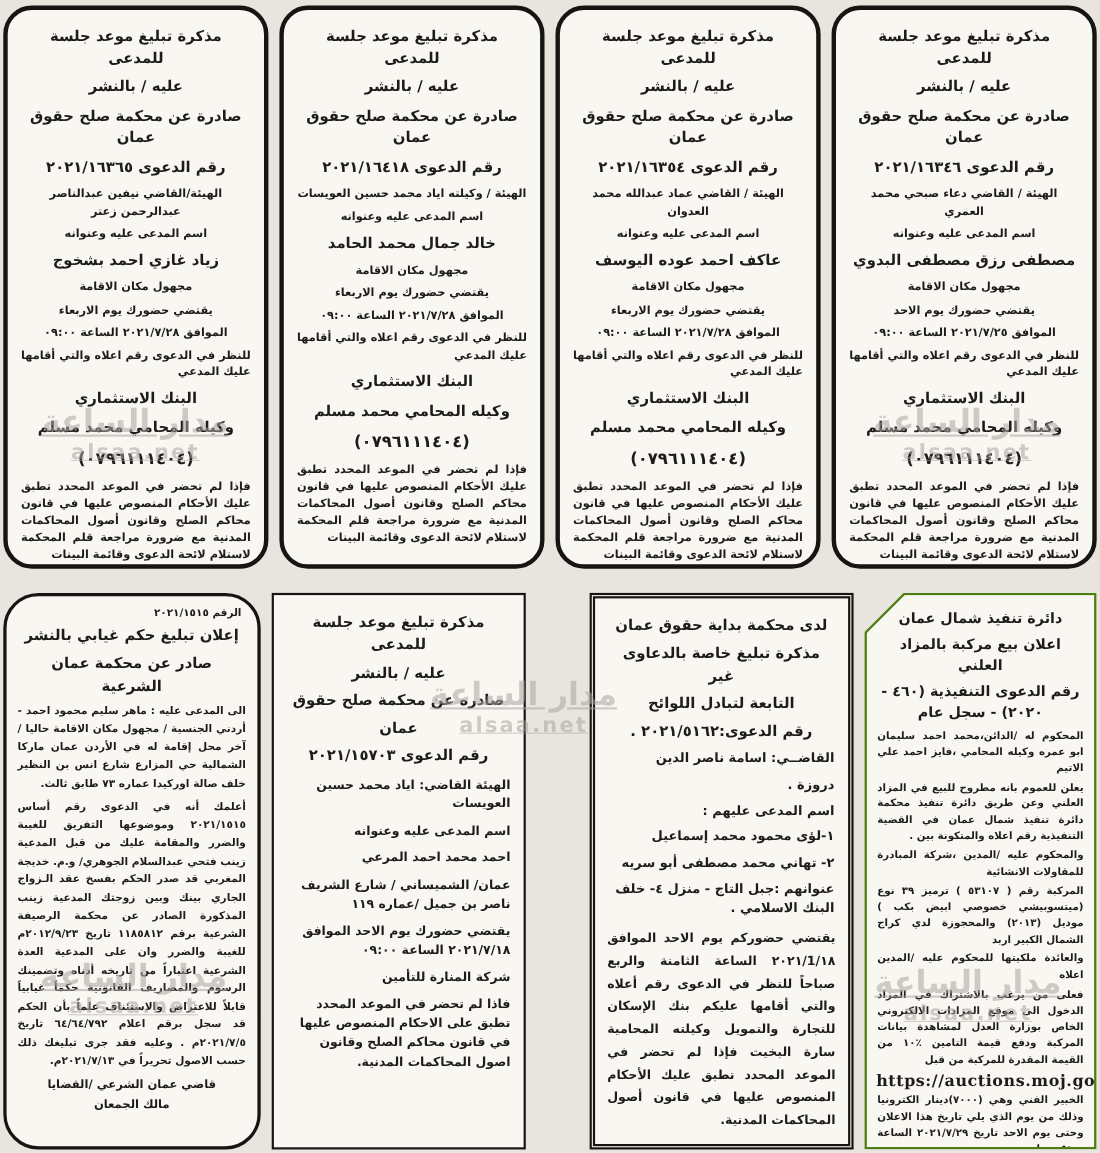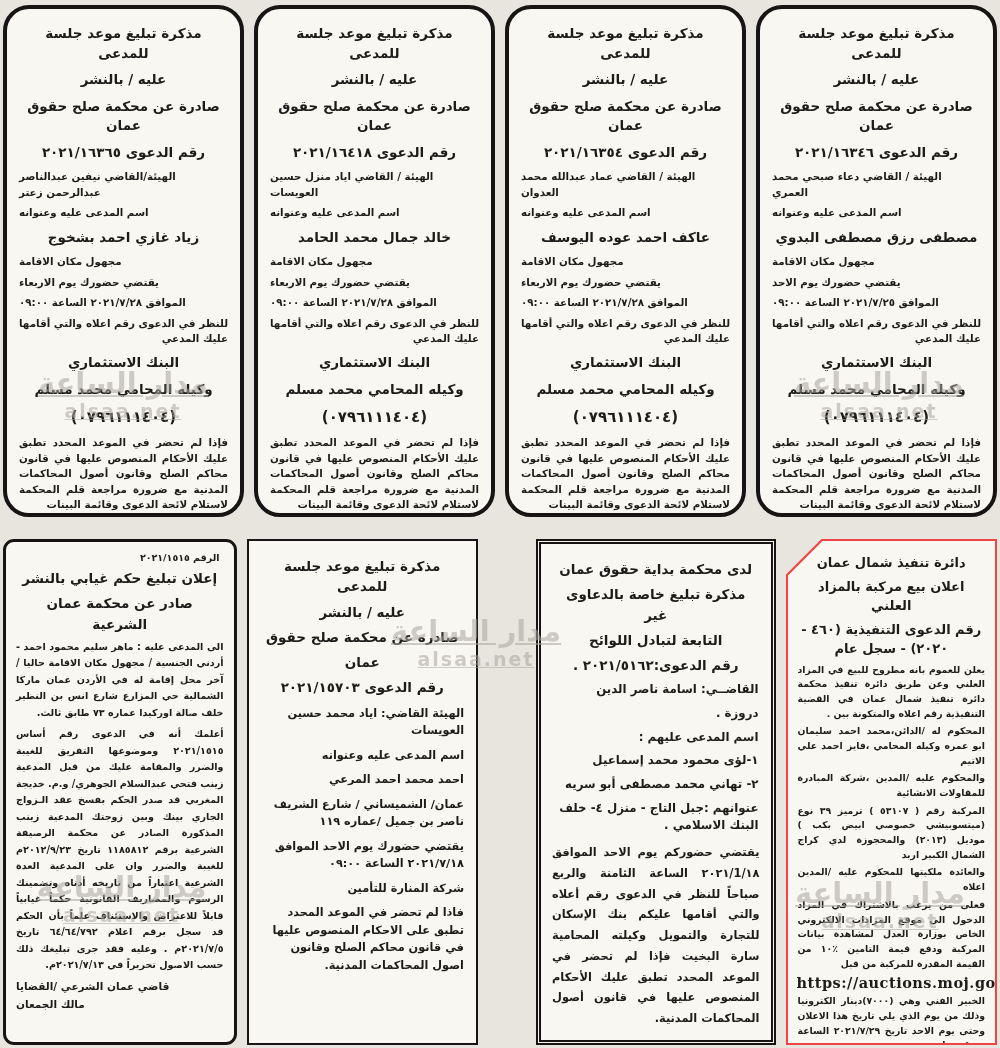--- a/index.html
+++ b/index.html
@@ -16,45 +16,45 @@
   .row1{top:5px;height:512px;}
   .row2{top:539px;height:506px;}
   .row > article, .row > .cut{flex:1 1 0;min-width:0;}
 
   
   .summons{
     border:4px solid #161513;border-radius:26px;background:var(--boxbg);
     padding:8px 9px 6px;overflow:hidden;text-align:center;height:512px;
   }
   .summons .bt{font-size:13.5px;font-weight:700;margin:7px 2px;line-height:1.45;}
-  .summons .sm{font-size:10.3px;font-weight:700;margin:5px 3px;line-height:1.5;text-align:left;}
+  .summons .sm{font-size:10.3px;font-weight:700;margin:5px 3px;line-height:1.5;text-align:center;}
   .summons .just{text-align:justify;}
   .summons .phone{font-size:15px;letter-spacing:.5px;margin-top:2px;}
 
   
   .bcard{background:var(--boxbg);overflow:hidden;height:506px;}
   .bt2{font-size:13.5px;font-weight:700;text-align:center;line-height:1.5;margin:5px 2px;}
 
   
-  .sharia{border:3px solid #161513;border-radius:11px;padding:8px 10px;}
+  .sharia{border:3px solid #161513;border-radius:32px;padding:8px 10px;}
   .sharia .raqm{font-size:9.5px;text-align:right;margin:2px 4px 4px;}
   .sharia .ep{font-size:9.6px;line-height:1.72;text-align:justify;margin:5px 0;}
-  .sharia .sig{font-size:10.5px;text-align:left;margin:6px 0 2px;}
+  .sharia .sig{font-size:10.5px;text-align:center;margin:6px 0 2px;}
 
   
   .sulh{border:2.5px solid #161513;padding:10px 10px;}
   .sulh .fl{font-size:11.3px;line-height:1.55;text-align:right;margin:7px 2px;}
 
   
   .bidaya{border:5px double #161513;padding:10px 11px;margin-left:48px;}
   .bidaya .gl{font-size:11.8px;line-height:1.5;text-align:right;margin:6px 1px;}
   .bidaya .gp{font-size:11.4px;line-height:1.82;text-align:justify;margin-top:7px;}
 
   
-  .cut{background:#ef4444;clip-path:polygon(36px 0,100% 0,100% 100%,0 100%,0 36px);padding:2px;height:506px;}
+  .cut{background:#4d7c0f;clip-path:polygon(36px 0,100% 0,100% 100%,0 100%,0 36px);padding:2px;height:506px;}
   .cut-in{
     background:var(--boxbg);height:100%;padding:8px 9px;overflow:hidden;
     clip-path:polygon(35px 0,100% 0,100% 100%,0 100%,0 35px);
   }
   .exec .bt2{font-size:13px;margin:4px 2px;}
   .exec .xp{font-size:9.3px;line-height:1.58;text-align:justify;margin:3px 1px;}
   .exec .url{
     direction:ltr;font-family:"DejaVu Serif",serif;font-size:14.5px;
     text-align:center;margin:2px 0;letter-spacing:.5px;
   }
@@ -109,21 +109,21 @@
       <div class="bt">وكيله المحامي محمد مسلم</div>
       <div class="bt phone">(٠٧٩٦١١١٤٠٤)</div>
       <div class="sm just">فإذا لم تحضر في الموعد المحدد تطبق عليك الأحكام المنصوص عليها في قانون محاكم الصلح وقانون أصول المحاكمات المدنية مع ضرورة مراجعة قلم المحكمة لاستلام لائحة الدعوى وقائمة البينات</div>
     </article>
 
     <article class="summons">
       <div class="bt">مذكرة تبليغ موعد جلسة للمدعى</div>
       <div class="bt">عليه / بالنشر</div>
       <div class="bt">صادرة عن محكمة صلح حقوق عمان</div>
       <div class="bt">رقم الدعوى ٢٠٢١/١٦٤١٨</div>
-      <div class="sm">الهيئة / القاضي اياد منزل حسين العويسات</div>
+      <div class="sm">الهيئة / وكيلته اياد محمد حسين العويسات</div>
       <div class="sm">اسم المدعى عليه وعنوانه</div>
       <div class="bt">خالد جمال محمد الحامد</div>
       <div class="sm">مجهول مكان الاقامة</div>
       <div class="sm">يقتضي حضورك يوم الاربعاء</div>
       <div class="sm">الموافق ٢٠٢١/٧/٢٨ الساعة ٠٩:٠٠</div>
       <div class="sm just">للنظر في الدعوى رقم اعلاه والتي أقامها عليك المدعي</div>
       <div class="bt">البنك الاستثماري</div>
       <div class="bt">وكيله المحامي محمد مسلم</div>
       <div class="bt phone">(٠٧٩٦١١١٤٠٤)</div>
       <div class="sm just">فإذا لم تحضر في الموعد المحدد تطبق عليك الأحكام المنصوص عليها في قانون محاكم الصلح وقانون أصول المحاكمات المدنية مع ضرورة مراجعة قلم المحكمة لاستلام لائحة الدعوى وقائمة البينات</div>
@@ -153,22 +153,22 @@
   <div class="cut exec">
     <div class="cut-in">
       <div>
 
       <div class="bt2">دائرة تنفيذ شمال عمان</div>
           <div class="bt2">اعلان بيع مركبة بالمزاد العلني</div>
           <div class="bt2">رقم الدعوى التنفيذية (٤٦٠ - ٢٠٢٠) - سجل عام</div>
         </div>
       <div>
 
-      <p class="xp">يعلن للعموم بانه مطروح للبيع في المزاد العلني وعن طريق دائرة تنفيذ محكمة دائرة تنفيذ شمال عمان في القضية التنفيذية رقم اعلاه والمتكونة بين .</p>
-          <p class="xp">المحكوم له /الدائن،محمد احمد سليمان ابو عمره وكيله المحامي ،فايز احمد علي الاتيم</p>
+      <p class="xp">المحكوم له /الدائن،محمد احمد سليمان ابو عمره وكيله المحامي ،فايز احمد علي الاتيم</p>
+          <p class="xp">يعلن للعموم بانه مطروح للبيع في المزاد العلني وعن طريق دائرة تنفيذ محكمة دائرة تنفيذ شمال عمان في القضية التنفيذية رقم اعلاه والمتكونة بين .</p>
           <p class="xp">والمحكوم عليه /المدين ،شركة المبادرة للمقاولات الانشائية</p>
           <p class="xp">المركبة رقم ( ٥٣١٠٧ ) ترميز ٣٩ نوع (ميتسوبيشي خصوصي ابيض بكب ) موديل (٢٠١٣) والمحجوزة لدي كراج الشمال الكبير اربد</p>
           <p class="xp">والعائدة ملكيتها للمحكوم عليه /المدين اعلاه</p>
           <p class="xp">فعلى من يرغب بالاشتراك في المزاد الدخول الى موقع المزادات الالكتروني الخاص بوزارة العدل لمشاهدة بيانات المركبة ودفع قيمة التامين ٪١٠ من القيمة المقدرة للمركبة من قبل</p>
         </div>
       <div class="url">https://auctions.moj.gov.jo</div>
       <div>
 
       <p class="xp">الخبير الفني وهي (٧٠٠٠)دينار الكترونيا وذلك من يوم الذي يلي تاريخ هذا الاعلان وحتى يوم الاحد تاريخ ٢٠٢١/٧/٢٩ الساعة ٥:٠٠ مساء</p>
           <p class="xp">علما بان الرسوم والطوابع والدلالة تعود على المشتري</p>

